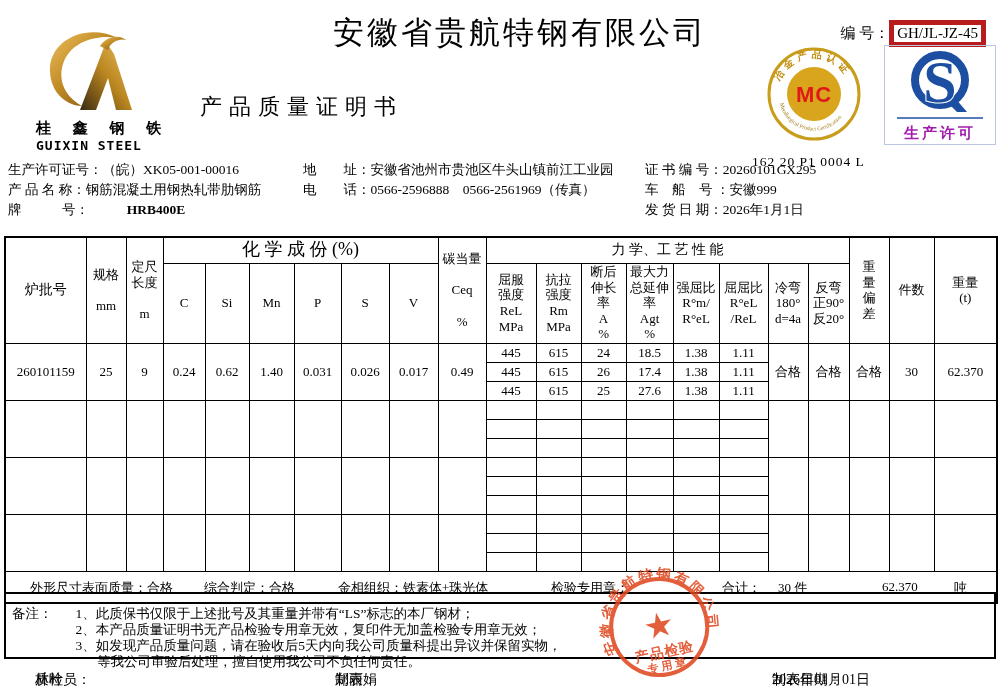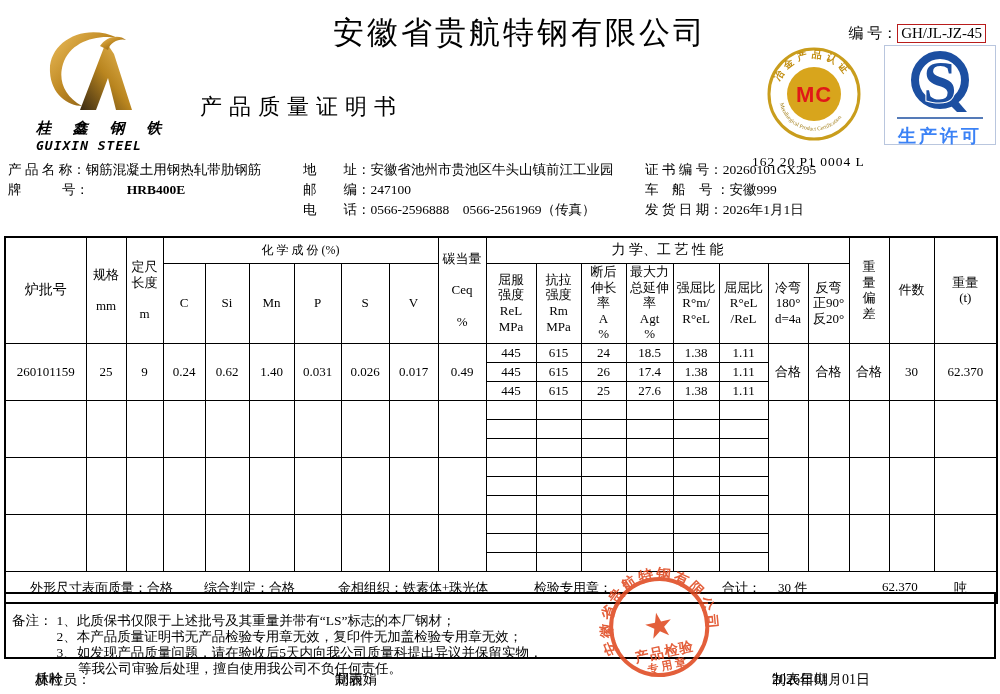--- a/index.html
+++ b/index.html
@@ -2,59 +2,59 @@
 <html><head>
 <meta charset="utf-8">
 <style>
   html,body { margin:0; padding:0; background:#888; }
   .page {
     position:relative; width:1000px; height:694px; background:#fff;
     font-family:"Liberation Serif","DejaVu Serif",serif; color:#000;
     overflow:hidden; margin:0 auto;
   }
   
-  .logo-block { position:absolute; left:36px; top:26px; width:130px; text-align:left;font-style:italic; }
+  .logo-block { position:absolute; left:36px; top:26px; width:130px; text-align:left; }
   .logo-cn { font-size:15px; font-weight:bold; letter-spacing:9px; margin-top:1px; white-space:nowrap; }
   .logo-en { font-family:"DejaVu Sans Mono",monospace; font-size:13px; font-weight:bold; letter-spacing:1px; white-space:nowrap; }
   .company-title { position:absolute; left:200px; top:12px; width:640px; text-align:center;
     font-size:31px; letter-spacing:3px; white-space:nowrap; }
   .doc-title { position:absolute; left:200px; top:92px; width:640px; text-align:left;
     font-size:22px; letter-spacing:7px; white-space:nowrap; }
   .serial-line { position:absolute; right:14px; top:24px; font-size:15px; white-space:nowrap; }
-  .serial-value { border:1px solid #b91c1c; padding:0 3px 1px 3px; }
+  .serial-value { border:5px solid #b91c1c; padding:0 3px 1px 3px; }
   .mc-badge { position:absolute; left:766px; top:46px; }
   .mc-code { position:absolute; left:752px; top:154px; width:128px; 
     font-size:13.5px; letter-spacing:1px; white-space:nowrap; }
   .qs-badge { position:absolute; left:884px; top:45px; width:112px; height:100px;
     border:1px solid #b9c6de; box-sizing:border-box; text-align:center; }
-  .qs-caption { color:#3b82f6; font-weight:bold; font-size:18px; letter-spacing:3px; margin-top:-2px; }
+  .qs-caption { color:#a21caf; font-weight:bold; font-size:15px; letter-spacing:3px; margin-top:-2px; }
   
   .info-col { position:absolute; top:160px; font-size:13.5px; line-height:20px; white-space:nowrap; }
   .info-left { left:8px; }
   .info-mid { left:303px; }
   .info-right { left:645px; }
   .pad3 { padding-left:2.8em;font-weight:bold; }
   
   .doc-table { position:absolute; left:4px; top:236px; width:992px;
     border-collapse:collapse; table-layout:fixed; border:2px solid #000; }
   .doc-table th, .doc-table td { border:1px solid #000; padding:0; text-align:center;
     vertical-align:middle; font-weight:normal; font-size:13px; overflow:hidden; }
   .doc-table th { white-space:pre-line; line-height:1.2; }
   tr.h1 { height:26px; } tr.h2 { height:80px; }
   tr.sub td { height:18px; }
   tr.sum { height:32px; }
   .sum-cell { position:relative; text-align:left; font-size:14px; }
   .sum-cell span { position:absolute; top:7px; white-space:nowrap; }
   
   .notes-box { position:absolute; left:4px; top:592px; width:992px; height:67px;
     border:2px solid #000; box-sizing:border-box; font-size:13.5px; line-height:16px;
-    display:flex; padding-top:19px; }
+    display:flex; padding-top:12px; }
   .notes-label { padding-left:6px; white-space:nowrap; }
   .notes-lines { padding-left:4px; }
-  .notes-lines div { white-space:nowrap; }
+  .notes-lines div { white-space:nowrap;margin-left:19px; }
   .notes-lines div:nth-child(4) { padding-left:1.6em; }
   
   .footer-line { position:absolute; top:671px; left:0; width:1000px; font-size:14px; }
   .footer-line span { position:absolute; white-space:nowrap; }
   .f-inspector { left:35px; } .f-tab { left:335px; } .f-date { left:772px; }
   
   .stamp { position:absolute; left:596px; top:563px; width:126px; height:126px;
     transform:rotate(-12deg); opacity:0.87; z-index:6; pointer-events:none; }
 </style>
 </head>
@@ -112,26 +112,26 @@
     <svg width="110" height="76" viewBox="0 0 110 76">
       <circle cx="55" cy="34" r="25" fill="none" stroke="#1c4fa1" stroke-width="8"></circle>
       <path d="M70,52 L82,66 L72,66 L62,56 Z" fill="#1c4fa1"></path>
       <text x="55" y="56" text-anchor="middle" font-size="60" font-weight="bold" fill="#1c4fa1" stroke="#fff" stroke-width="2" paint-order="stroke" font-family="Liberation Serif, serif">S</text>
       <line x1="12" y1="72" x2="98" y2="72" stroke="#1c4fa1" stroke-width="1.5"></line>
     </svg>
     <div class="qs-caption">生产许可</div>
   </div>
 
   <div class="info-col info-left">
+    <div><span>生产许可证号：</span><span>（皖）XK05-001-00016</span></div>
     <div><span>产 品 名 称：</span><span>钢筋混凝土用钢热轧带肋钢筋</span></div>
     <div><span>牌　　　号：</span><span class="pad3">HRB400E</span></div>
   </div>
   <div class="info-col info-mid">
     <div><span>地　　址：</span><span>安徽省池州市贵池区牛头山镇前江工业园</span></div>
-    <div><span>邮　　编：</span><span>247100</span></div>
     <div><span>电　　话：</span><span>0566-2596888　0566-2561969（传真）</span></div>
   </div>
   <div class="info-col info-right">
     <div><span>证 书 编 号：</span><span>20260101GX295</span></div>
     <div><span>车　船　号 ：</span><span>安徽999</span></div>
     <div><span>发 货 日 期：</span><span>2026年1月1日</span></div>
   </div>
 
   <table class="doc-table">
     <colgroup>
@@ -160,21 +160,21 @@
     <tbody>
         <tr class="h1">
       <th rowspan="2" style="font-size:14px">炉批号</th>
       <th rowspan="2">规格
 
 mm</th>
       <th rowspan="2">定尺
 长度
 
 m</th>
-      <th colspan="6" style="font-size:12px">化 学 成 份 (%)</th>
+      <th colspan="6" style="font-size:18px">化 学 成 份 (%)</th>
       <th rowspan="2">碳当量
 
 Ceq
 
 %</th>
       <th colspan="8" style="font-size:14px">力 学、工 艺 性 能</th>
       <th rowspan="2">重
 量
 偏
 差</th>
@@ -379,21 +379,21 @@
           <td></td>
           <td></td>
           <td></td>
         </tr>
 
     <tr class="sum">
       <td colspan="21" class="sum-cell">
         <span style="left:24px">外形尺寸表面质量：合格</span>
         <span style="left:198px">综合判定：合格</span>
         <span style="left:332px">金相组织：铁素体+珠光体</span>
-        <span style="left:528px">检验专用章：</span>
+        <span style="left:545px">检验专用章：</span>
         <span style="left:716px">合计：</span>
         <span style="left:772px">30 件</span>
         <span style="left:876px">62.370</span>
         <span style="left:948px">吨</span>
       </td>
     </tr>
   </tbody>
     </table>
 
   <div class="notes-box">

